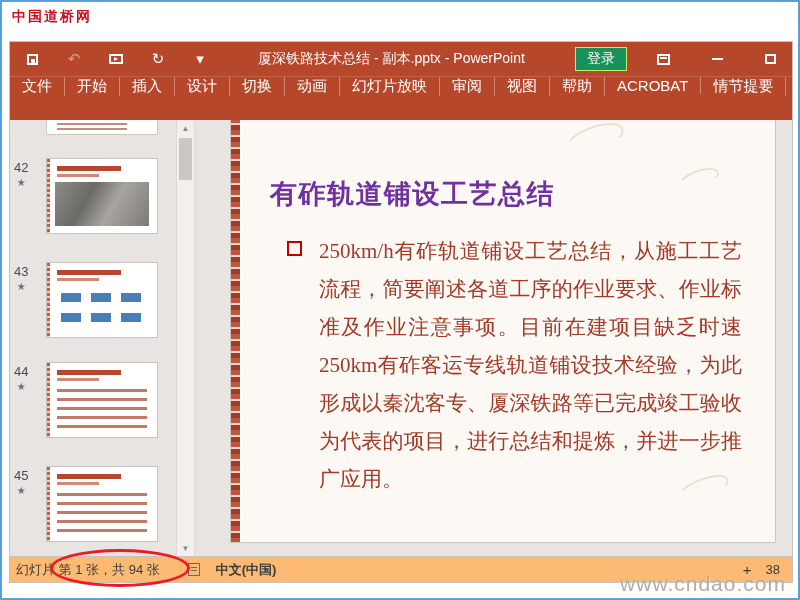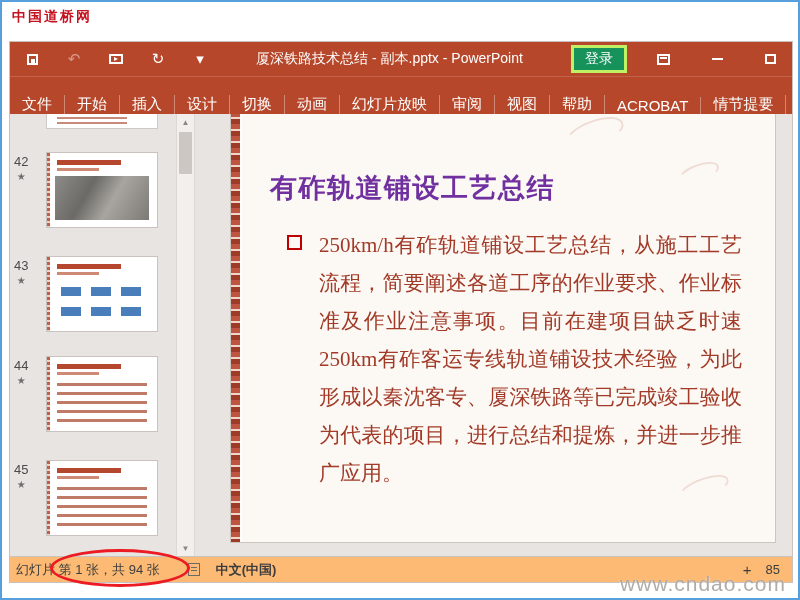--- a/index.html
+++ b/index.html
@@ -13,30 +13,30 @@
   
   .titlebar{height:34px;background:#B7472A;display:flex;align-items:center;color:#fff;flex:0 0 auto;}
   .qat{display:flex;align-items:center;gap:26px;padding-left:14px;}
   .icon{width:16px;height:16px;display:flex;align-items:center;justify-content:center;font-size:15px;color:#fff;cursor:pointer;}
   .dim{opacity:.45;}
   .floppy{width:11px;height:11px;border:2px solid #fff;position:relative;display:block;}
   .floppy::after{content:"";position:absolute;left:2px;bottom:0;width:4px;height:4px;background:#fff;}
   .screen{width:14px;height:10px;border:2px solid #fff;display:block;position:relative;}
   .screen::after{content:"";position:absolute;left:3px;top:1px;border-left:4px solid #fff;border-top:2px solid transparent;border-bottom:2px solid transparent;}
   .doc-title{margin:0 auto;font-size:14px;white-space:nowrap;}
-  .login{background:#18925B;border:3px solid #bef264;color:#fff;font-size:14px;padding:2px 11px;cursor:pointer;}
+  .login{background:#18925B;border:1px solid #bef264;color:#fff;font-size:14px;padding:2px 11px;cursor:pointer;}
   .winctl{display:flex;align-items:center;gap:42px;padding:0 16px 0 30px;}
   .winctl span{cursor:pointer;display:block;}
   .dispopts{width:13px;height:11px;border:2px solid #fff;display:block;position:relative;}
   .dispopts::after{content:"";position:absolute;left:1px;top:1px;width:7px;height:2px;background:#fff;}
   .minim{width:11px;height:2px;background:#fff;display:block;}
   .maxim{width:11px;height:10px;border:2px solid #fff;display:block;}
 
   
-  .tabs{height:38px;background:#B7472A;display:flex;align-items:flex-end;color:#fff;font-size:15px;flex:0 0 auto;border-top:1px solid rgba(255,255,255,.15);}
+  .tabs{height:44px;background:#B7472A;display:flex;align-items:flex-start;color:#fff;font-size:15px;flex:0 0 auto;border-top:1px solid rgba(255,255,255,.15);}
   .tab{display:flex;align-items:center;padding:0 12px;border-right:1px solid rgba(255,255,255,.35);cursor:pointer;white-space:nowrap;}
   .tellme{display:flex;align-items:center;gap:8px;padding:0 14px;border-right:1px solid rgba(255,255,255,.35);cursor:pointer;}
   .tabspacer{flex:1;}
 
   
   .bodyarea{flex:1;display:flex;min-height:0;background:#E8E4E2;}
   .thumbpane{width:166px;position:relative;flex:0 0 auto;}
   .thumb-partial{position:absolute;left:36px;top:0;width:112px;height:15px;background:#fff;border:1px solid #cfc8c4;border-top:none;overflow:hidden;}
   .thumb-partial::after{content:"";position:absolute;left:10px;top:3px;right:30px;height:8px;background:repeating-linear-gradient(180deg,#c88a78 0 2px,transparent 2px 5px);}
   .thumbrow{position:absolute;left:0;width:100%;height:78px;}
@@ -211,20 +211,20 @@
 
     <div class="statusbar">
       <span class="st-info">幻灯片 第 1 张，共 94 张</span>
       <div class="ellipse"></div>
       <span class="notesicon">
           <i></i>
         </span>
       <span class="lang">中文(中国)</span>
       <div class="st-right">
         <span class="zoomplus">+</span>
-        <span class="zoomval">85</span>
+        <span class="zoomval">38</span>
       </div>
     </div>
 
   </div>
 
   <div class="wm-bottom">www.cndao.com</div>
 </div>
 
 </body></html>

